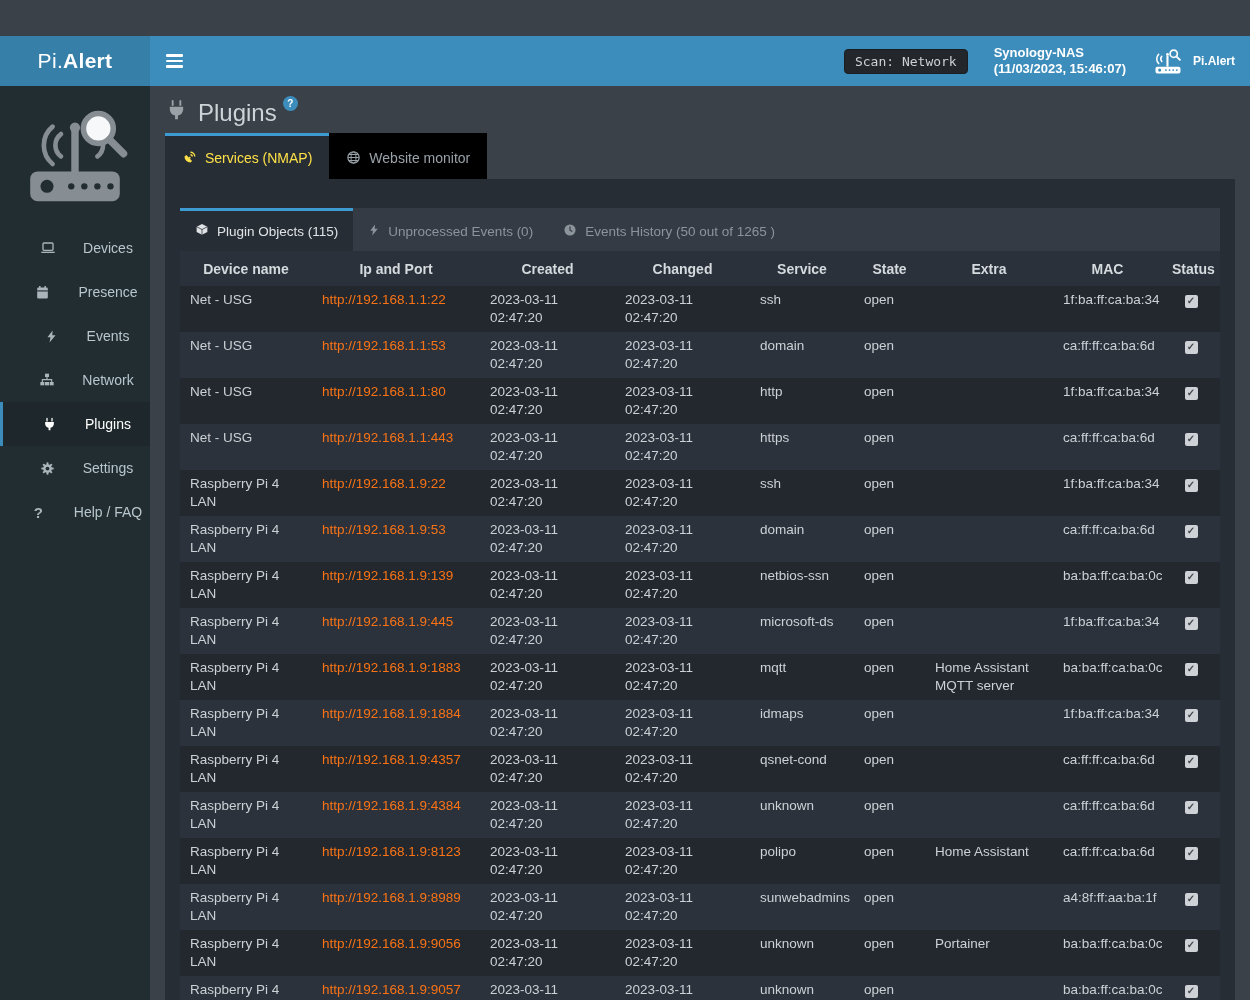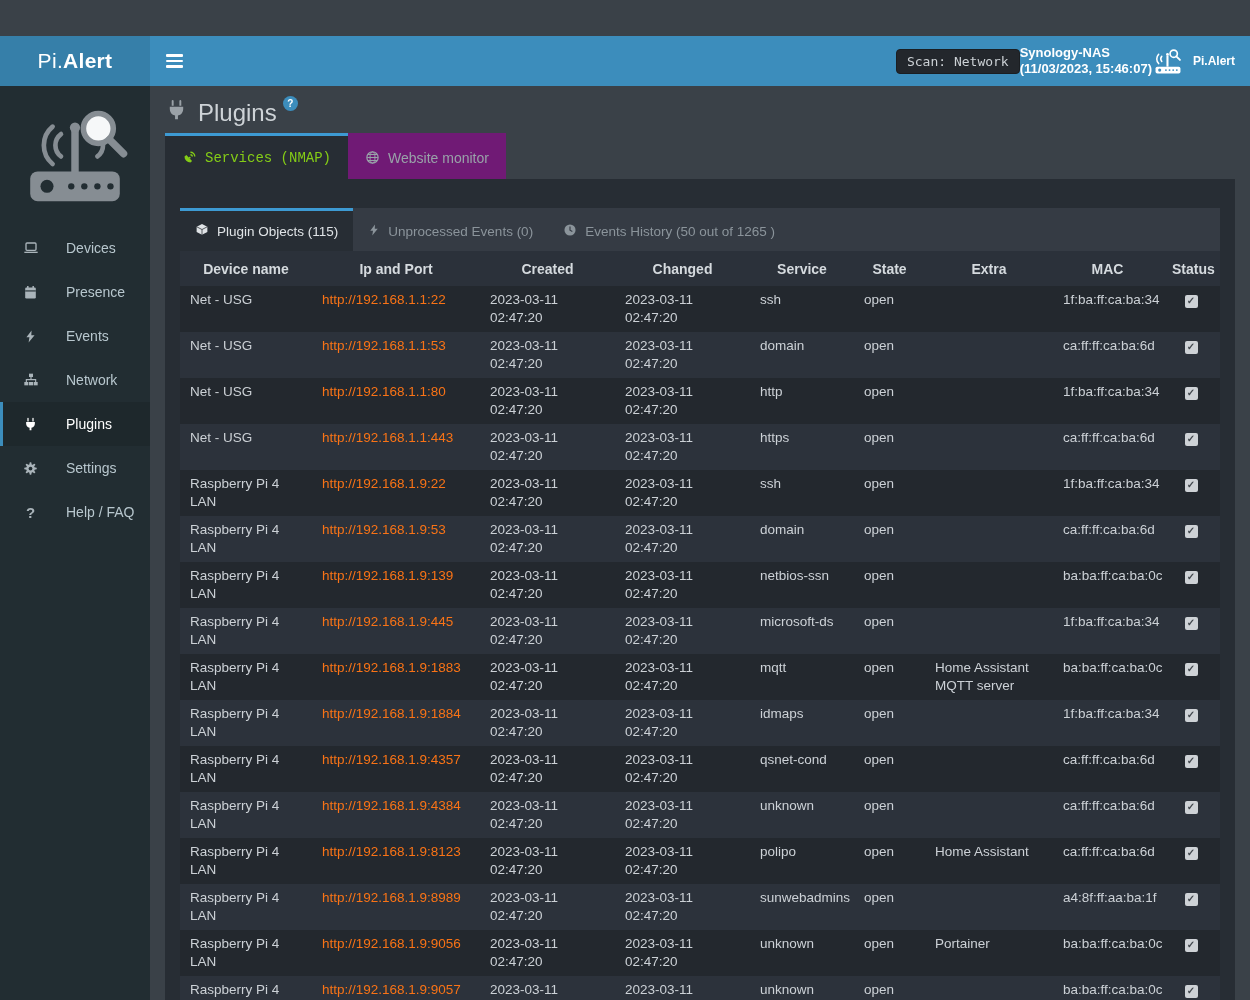--- a/index.html
+++ b/index.html
@@ -9,51 +9,51 @@
 
   
   .topbar { position:absolute; top:0; left:0; right:0; height:50px; display:flex; z-index:5; }
   .brand  { width:150px; background:#367fa9; color:#fff; display:flex; align-items:center;
             justify-content:center; font-size:21px; letter-spacing:.3px; }
   .brand b { font-weight:bold; }
   .navbar { flex:1; background:#3c8dbc; display:flex; align-items:center; padding-right:15px; }
   .hamburger { padding:0 16px; height:50px; display:flex; align-items:center; cursor:pointer; }
   .hamburger .bars { display:flex; flex-direction:column; gap:3px; }
   .hamburger .bars span { display:block; width:17px; height:2.6px; background:#fff; border-radius:1px; }
-  .nav-right { margin-left:auto; display:flex; align-items:center; gap:0;justify-content:space-between; }
+  .nav-right { margin-left:auto; display:flex; align-items:center; gap:26px;justify-content:space-between; }
   .scan-badge { font-family:"DejaVu Sans Mono", monospace; font-size:13px; color:#ccd1d5;
                 background:#23272c; border:1px solid #1a1e22; border-radius:4px; padding:4px 10px; }
   .host-info { color:#fff; font-size:13px; font-weight:bold; line-height:16px; }
   .nav-brand { display:flex; align-items:center; gap:9px; color:#fff; font-size:12px;
                font-weight:bold; cursor:pointer; }
 
   
   .sidebar { position:absolute; top:50px; left:0; bottom:0; width:150px; background:#222d32; }
   .side-logo { height:140px; display:flex; align-items:center; justify-content:center; }
   .menu { list-style:none; }
   .menu-item { height:44px; display:flex; align-items:center; gap:27px; padding-left:19px;
-               color:#b8c7ce; font-size:14px; cursor:pointer; border-left:3px solid transparent; }
+               color:#b8c7ce; font-size:14px; cursor:pointer; border-left:3px solid transparent;justify-content:center; }
   .menu-item .mi { width:17px; display:flex; justify-content:center; color:#aab4ba; }
   .menu-item.active { background:#1e282c; border-left-color:#3c8dbc; color:#fff; }
   .menu-item.active .mi { color:#fff; }
   .q-glyph { font-size:15px; font-weight:bold; }
 
   
   .main { position:absolute; top:50px; left:150px; right:0; bottom:0; }
   .content-header { height:47px; display:flex; align-items:center; padding:6px 15px 0; gap:10px; }
   .title-icon { color:#9aa1a7; }
   .page-title { font-size:24px; color:#ced3d7; font-weight:normal; }
   .help-badge { width:15px; height:15px; border-radius:50%; background:#3c8dbc; color:#fff;
                 font-size:10px; font-weight:bold; display:inline-flex; align-items:center;
                 justify-content:center; transform:translateY(-9px); margin-left:-4px; cursor:pointer; }
 
   .tabs { height:46px; display:flex; margin:0 15px; }
   .tab { display:flex; align-items:center; gap:8px; padding:0 17px; font-size:14px;
-         color:#99a2a9; background:#701a75; border-top:3px solid transparent; cursor:pointer; }
-  .tab.active { background:#272d34; border-top-color:#3d9ad3; color:#84cc16;font-family:Liberation Mono, monospace; }
+         color:#99a2a9; background:#000000; border-top:3px solid transparent; cursor:pointer; }
+  .tab.active { background:#272d34; border-top-color:#3d9ad3; color:#fde047; }
   .tab .ti { display:flex; }
 
   .pane { position:absolute; top:93px; left:15px; right:15px; bottom:0; background:#272d34;
           padding:29px 15px 0; overflow:hidden; }
 
   .subtabs { height:43px; display:flex; background:#353b44; }
   .subtab { display:flex; align-items:center; gap:8px; padding:0 15px; font-size:13.5px;
             color:#8b949b; border-top:3px solid transparent; cursor:pointer; }
   .subtab.active { background:#272d34; border-top-color:#3d9ad3; color:#dfe3e6; }
 

